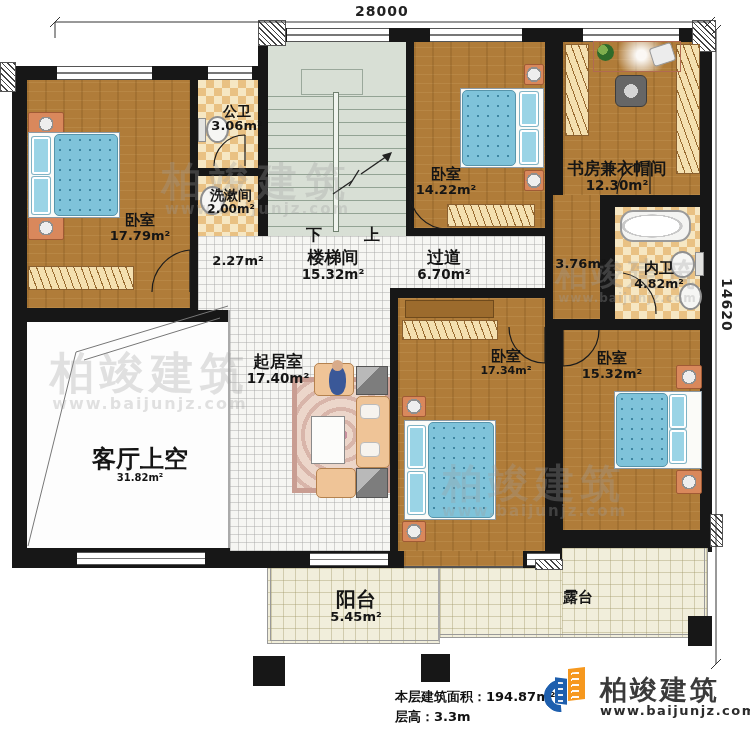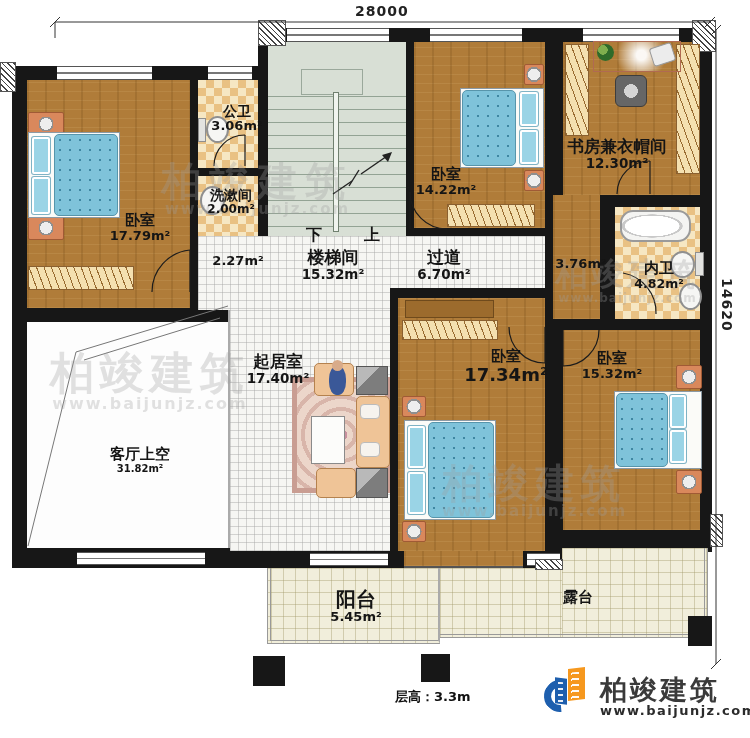--- a/index.html
+++ b/index.html
@@ -258,43 +258,43 @@
     <div class="rarea" style="font-size:12px">2.00m²</div>
   </div>
   <div class="abs rlabel" style="left:333px;top:248px">
     <div class="rname" style="font-size:17px">楼梯间</div>
     <div class="rarea" style="font-size:13.5px">15.32m²</div>
   </div>
   <div class="abs rlabel" style="left:446px;top:166px">
     <div class="rname" style="font-size:15px">卧室</div>
     <div class="rarea" style="font-size:13px">14.22m²</div>
   </div>
-  <div class="abs rlabel" style="left:617px;top:138px">
+  <div class="abs rlabel" style="left:617px;top:160px">
     <div class="rname" style="font-size:16.5px">书房兼衣帽间</div>
     <div class="rarea" style="font-size:13.5px">12.30m²</div>
   </div>
   <div class="abs rlabel" style="left:659px;top:260px">
     <div class="rname" style="font-size:15px">内卫</div>
     <div class="rarea" style="font-size:12.5px">4.82m²</div>
   </div>
   <div class="abs rlabel" style="left:444px;top:248px">
     <div class="rname" style="font-size:17px">过道</div>
     <div class="rarea" style="font-size:13.5px">6.70m²</div>
   </div>
   <div class="abs rlabel" style="left:278px;top:353px">
     <div class="rname" style="font-size:16.5px">起居室</div>
     <div class="rarea" style="font-size:13.5px">17.40m²</div>
   </div>
   <div class="abs rlabel" style="left:140px;top:446px">
-    <div class="rname" style="font-size:15px">客厅上空</div>
+    <div class="rname" style="font-size:24px">客厅上空</div>
     <div class="rarea" style="font-size:10px">31.82m²</div>
   </div>
   <div class="abs rlabel" style="left:506px;top:348px">
     <div class="rname" style="font-size:15px">卧室</div>
-    <div class="rarea" style="font-size:18px">17.34m²</div>
+    <div class="rarea" style="font-size:11px">17.34m²</div>
   </div>
   <div class="abs rlabel" style="left:612px;top:350px">
     <div class="rname" style="font-size:15px">卧室</div>
     <div class="rarea" style="font-size:13px">15.32m²</div>
   </div>
   <div class="abs rlabel" style="left:356px;top:588px">
     <div class="rname" style="font-size:20px">阳台</div>
     <div class="rarea" style="font-size:13px">5.45m²</div>
   </div>
   <div class="abs rlabel" style="left:578px;top:589px">
@@ -306,20 +306,21 @@
   <div class="abs rlabel" style="left:581px;top:257px">
     <div class="rarea" style="font-size:13px">3.76m²</div>
   </div>
   <div class="abs stlab" style="left:306px;top:225px">下</div>
   <div class="abs stlab" style="left:364px;top:225px">上</div>
 
   <div class="abs dimtext" style="left:355px;top:3px">28000</div>
   <div class="abs dimtext" style="left:719px;top:278px;writing-mode:vertical-rl">14620</div>
 
   <div class="abs meta" style="left:395px;top:687px">
+    <div>本层建筑面积：194.87m²</div>
     <div>层高：3.3m</div>
   </div>
 
   <div class="abs" style="left:544px;top:666px;width:50px;height:60px">
     <div class="abs" style="left:0;top:14px;width:32px;height:32px;border:7px solid #1e5fae;border-top-color:transparent;border-right-color:transparent;border-radius:50%;transform:rotate(40deg);box-sizing:border-box"></div>
     <div class="abs" style="left:24px;top:2px;width:17px;height:32px;background:#f6981e;transform:skewY(-6deg);background-image:repeating-linear-gradient(to bottom,rgba(255,255,255,.95) 0 2px,transparent 2px 6px);background-size:8px 100%;background-repeat:no-repeat;background-position:3px 4px"></div>
     <div class="abs" style="left:11px;top:12px;width:12px;height:26px;background:#1e5fae;transform:skewY(6deg);background-image:repeating-linear-gradient(to bottom,rgba(255,255,255,.9) 0 2px,transparent 2px 6px);background-size:5px 100%;background-repeat:no-repeat;background-position:3px 4px"></div>
   </div>
   <div class="abs" style="left:600px;top:676px">
     <div class="logo-cn">柏竣建筑</div>

